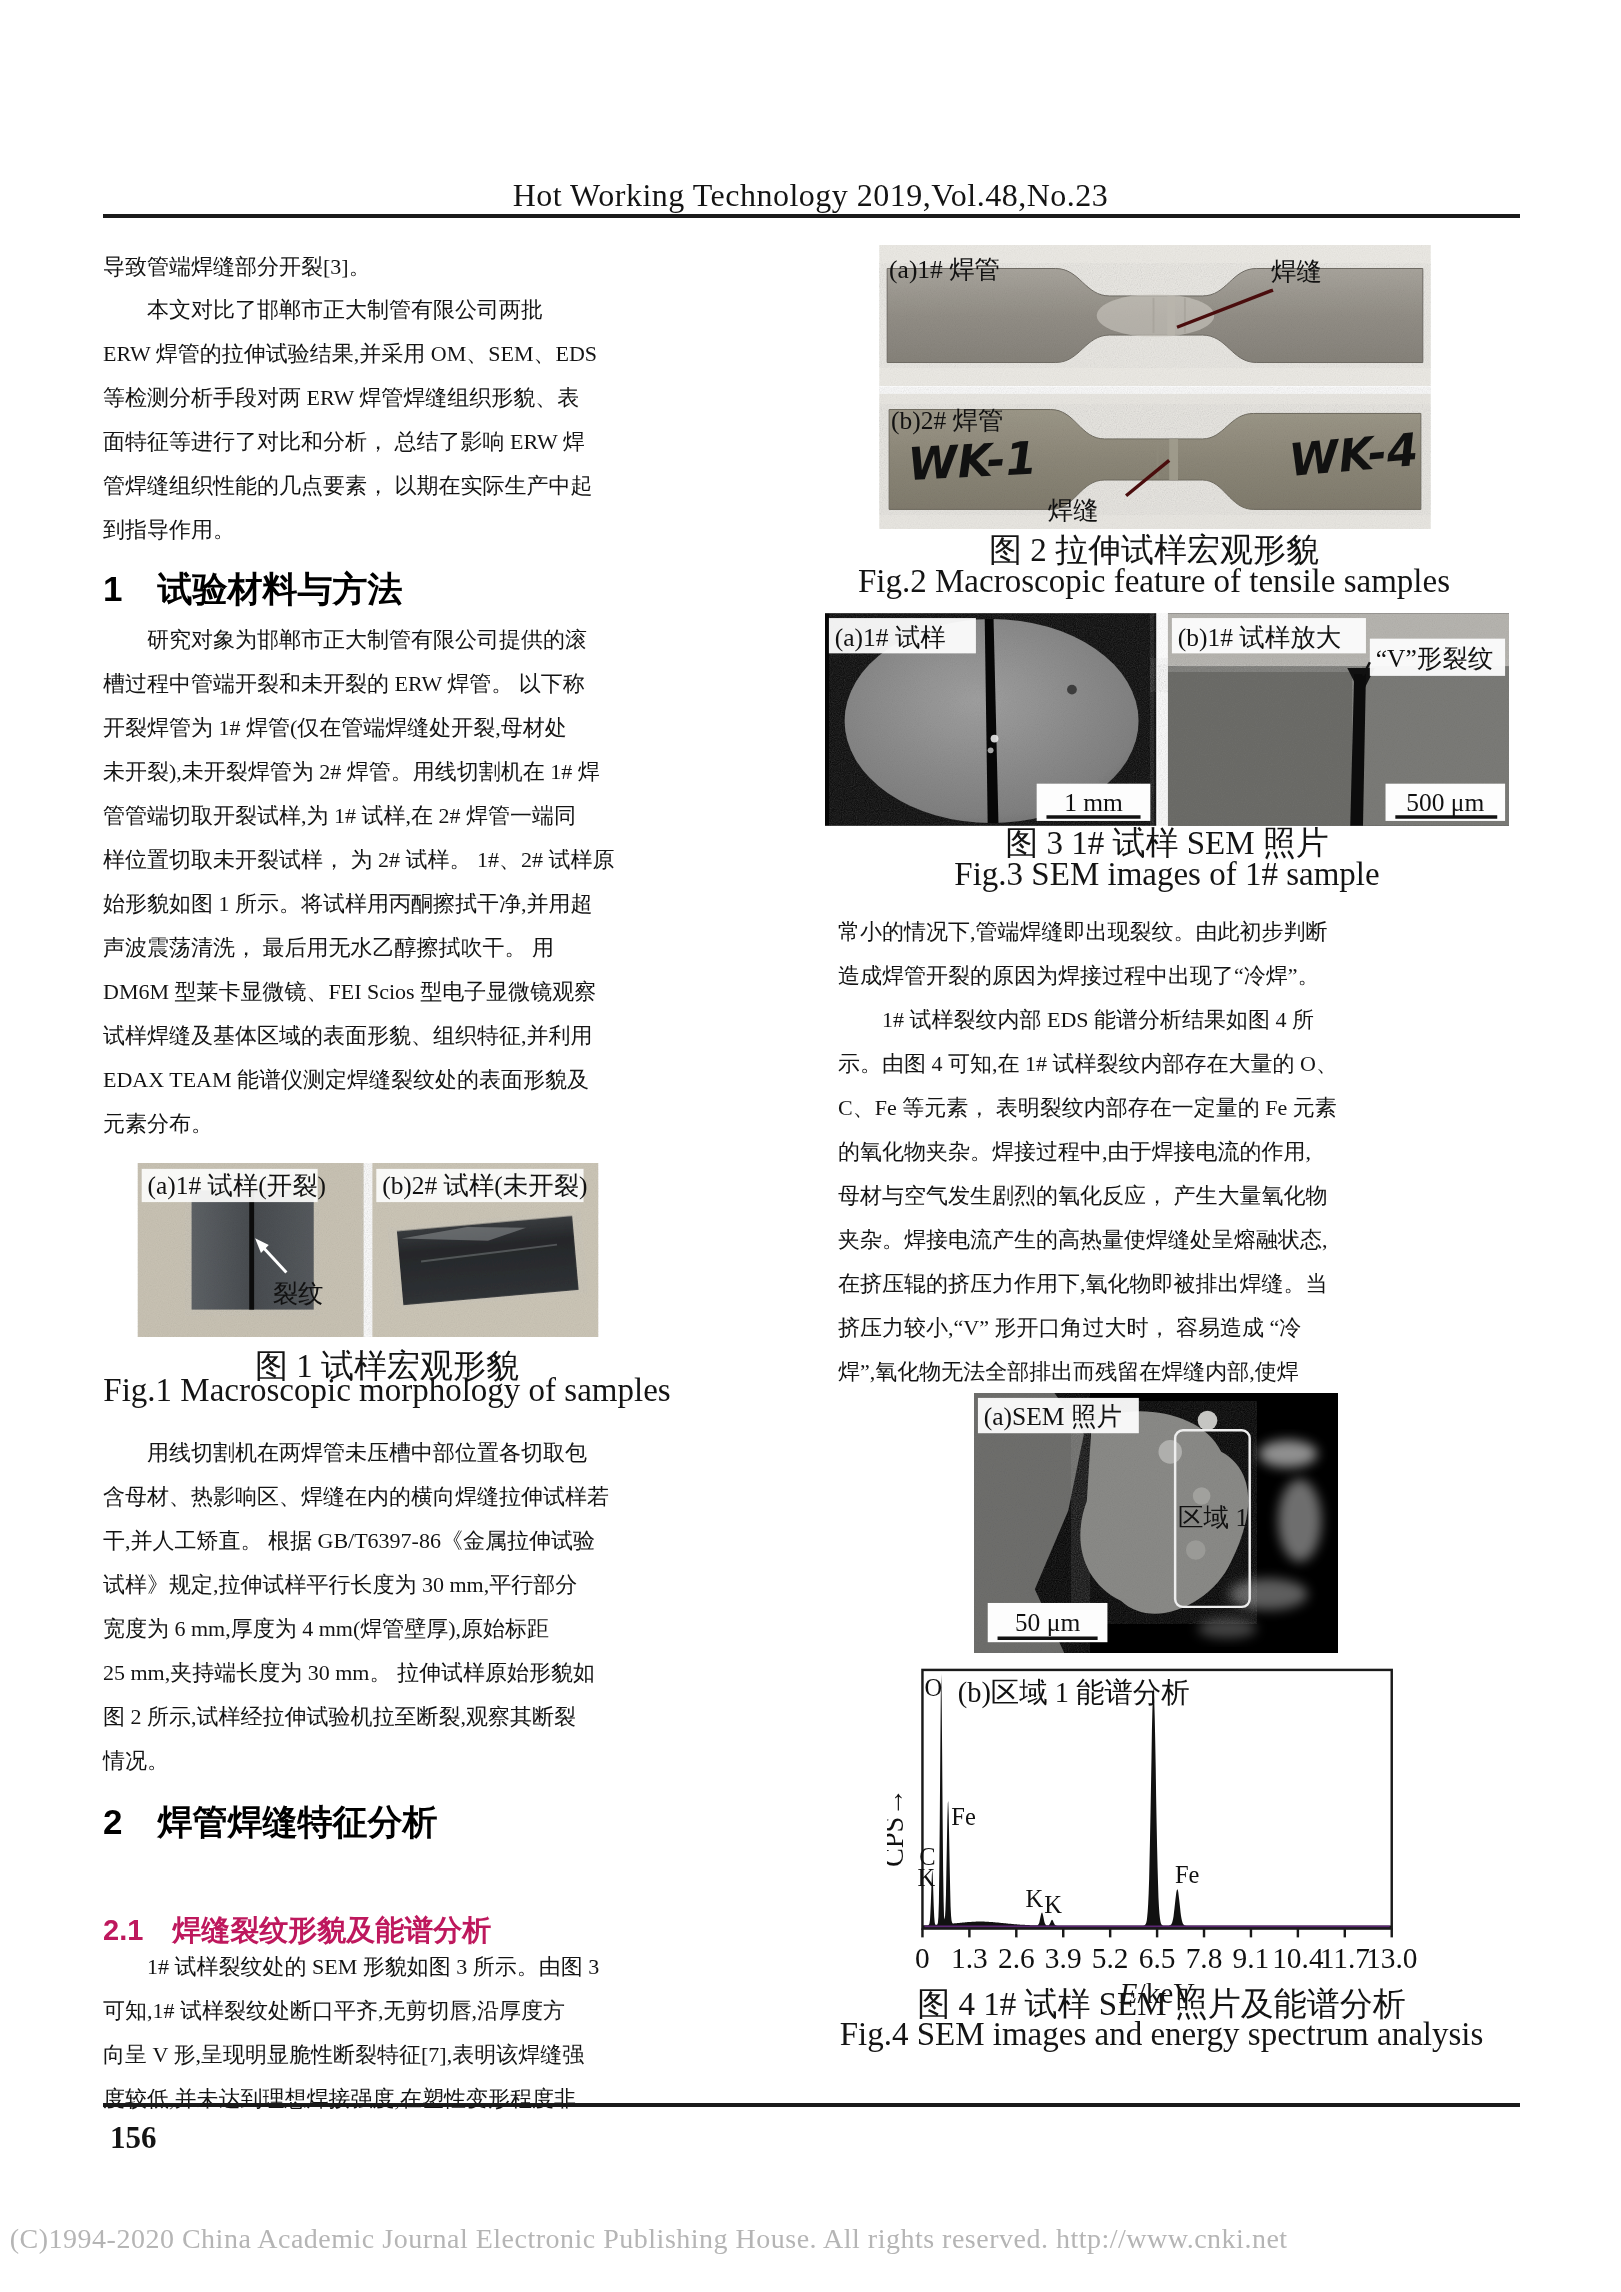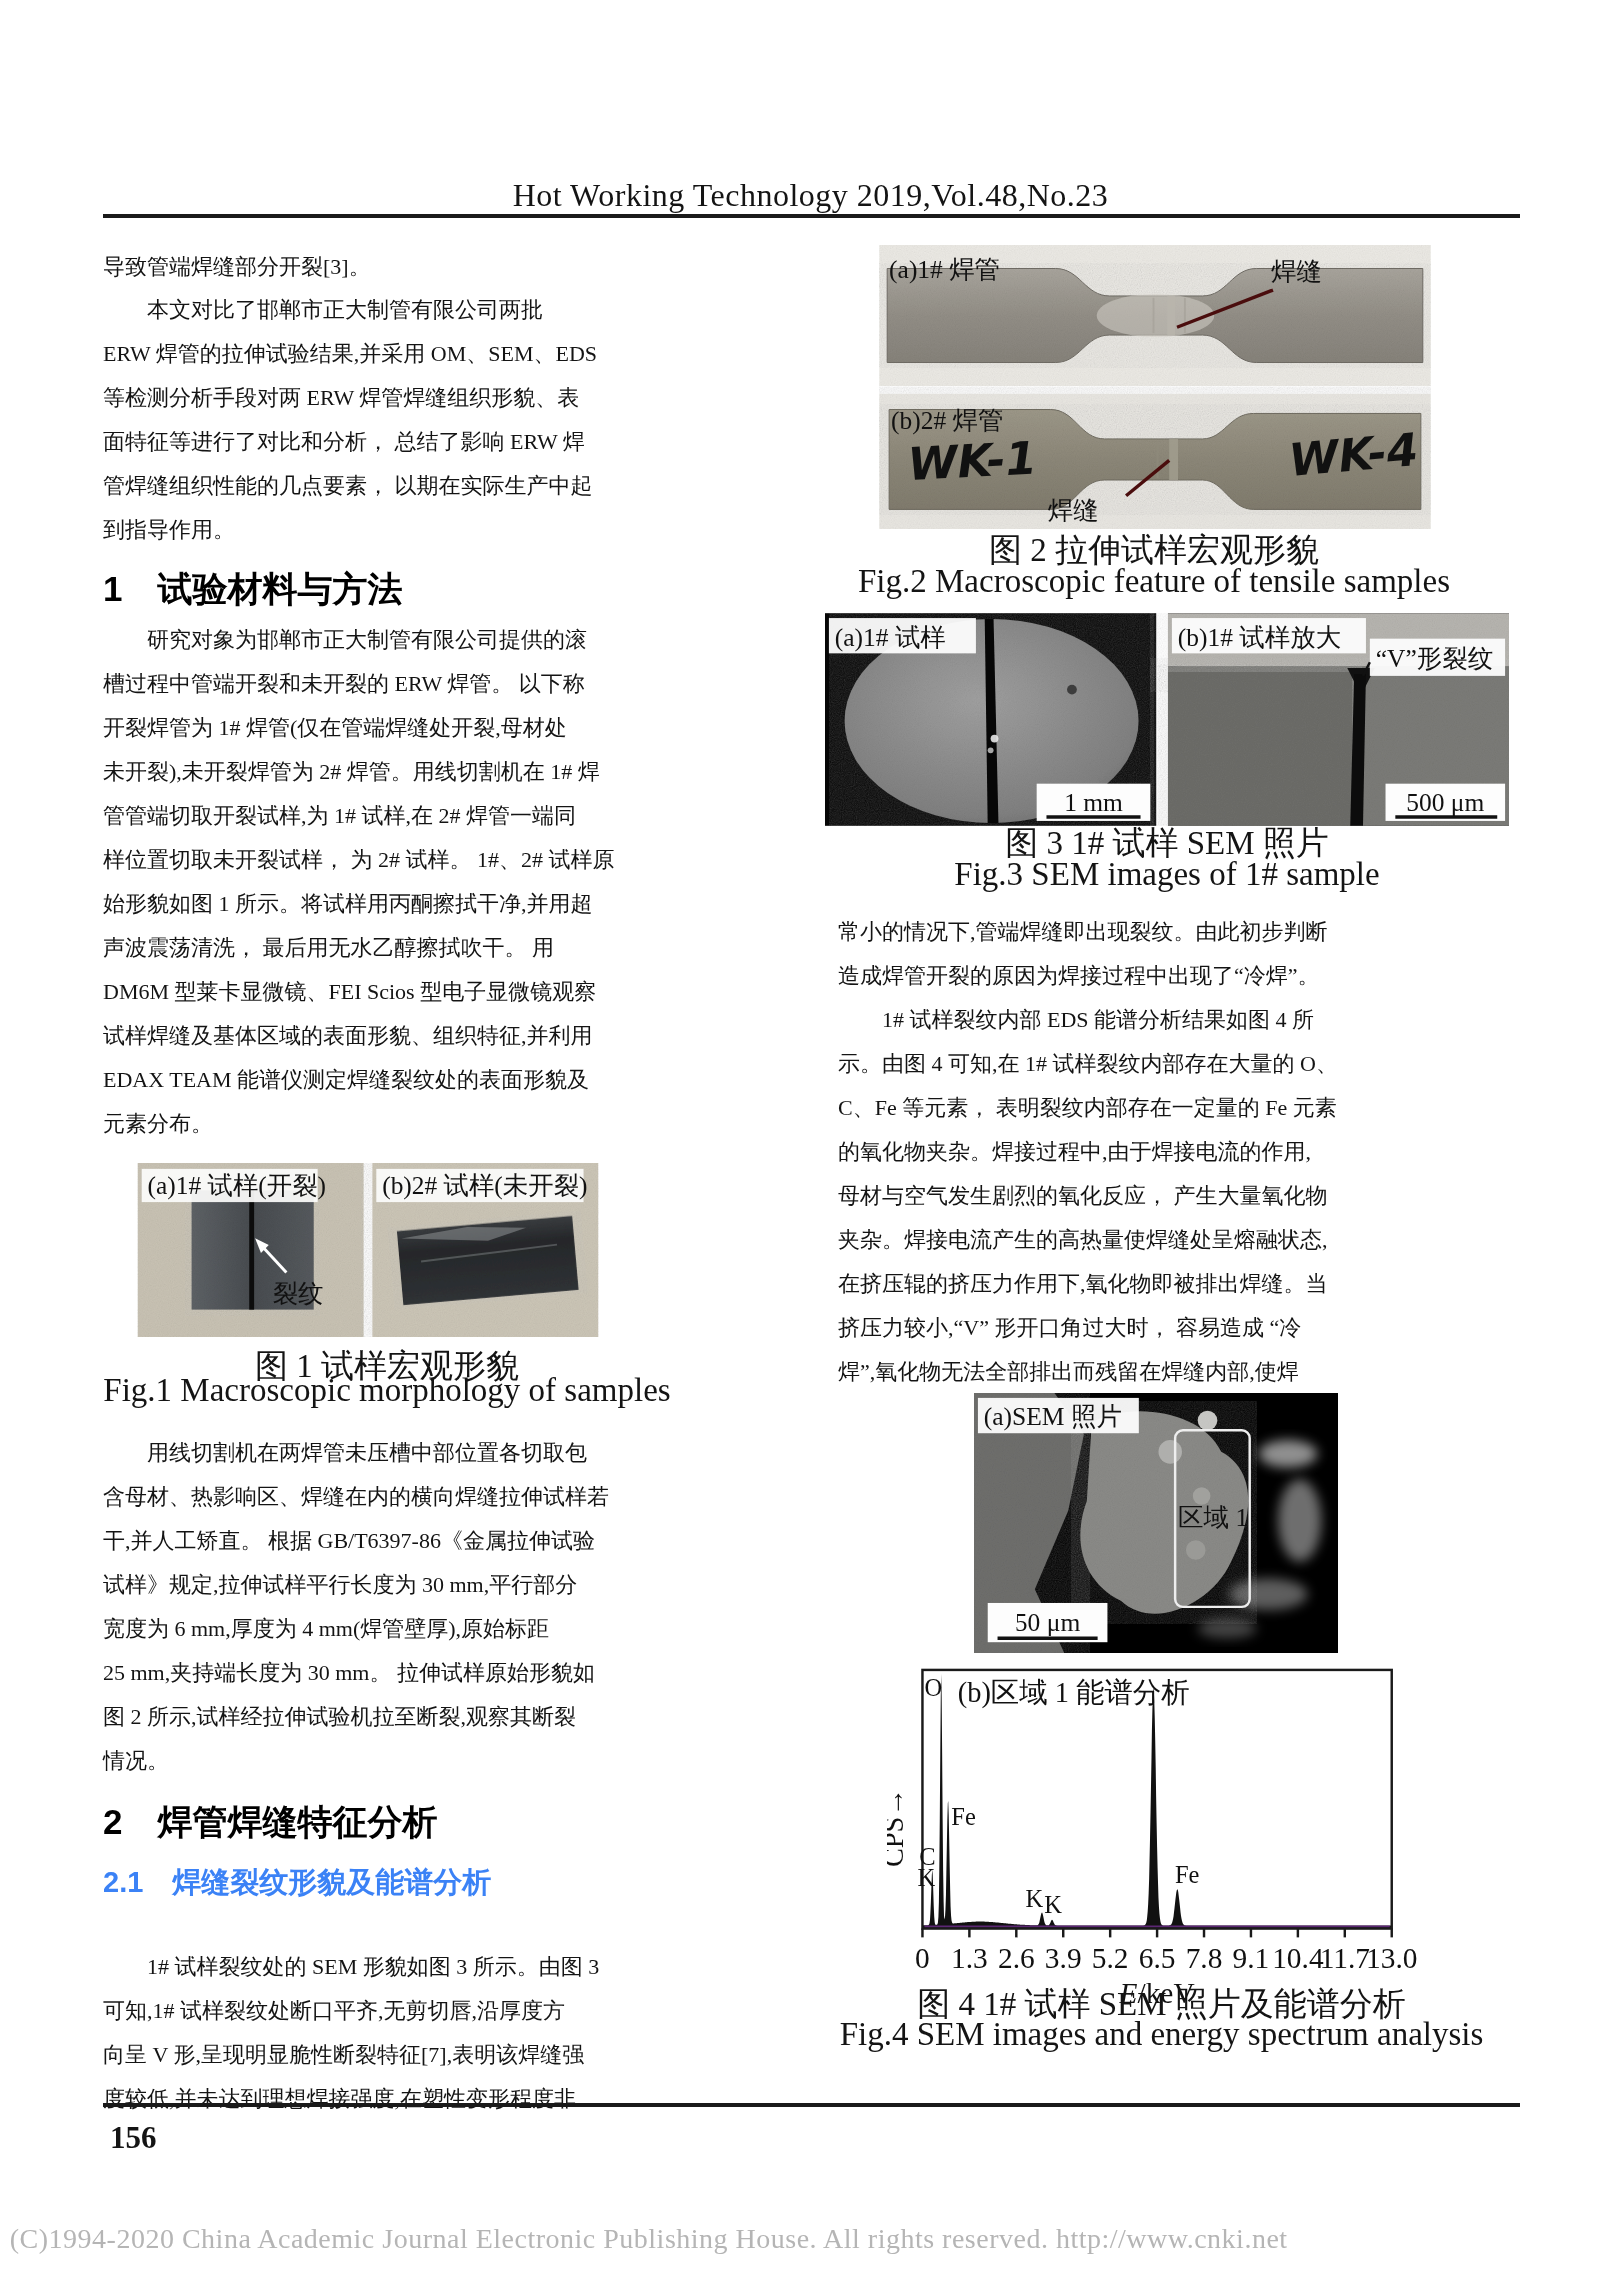--- a/index.html
+++ b/index.html
@@ -4,21 +4,21 @@
 <style>
   html,body{margin:0;padding:0;background:#e8e8e8;}
   .page{position:relative;width:1621px;height:2293px;background:#ffffff;overflow:hidden;
         font-family:"Liberation Serif","DejaVu Serif",serif;color:#141414;}
   .hdr{position:absolute;top:177px;left:0;width:1621px;text-align:center;font-size:32px;letter-spacing:0.5px;}
   .rule{position:absolute;left:103px;width:1417px;height:3.9px;background:#1a1a1a;}
   .para{position:absolute;width:688px;font-size:22px;line-height:44px;white-space:pre-line;text-align:justify;}
   .hsec{position:absolute;width:688px;font-family:"Liberation Sans","DejaVu Sans",sans-serif;
         font-weight:bold;font-size:35px;line-height:49px;color:#000;}
   .hsub{position:absolute;width:688px;font-family:"Liberation Sans","DejaVu Sans",sans-serif;
-        font-weight:bold;font-size:29px;line-height:37px;color:#3b82f6;}
+        font-weight:bold;font-size:29px;line-height:37px;color:#be185d;margin-top:48px;}
   .cap{position:absolute;text-align:center;font-size:33px;line-height:29px;}
   .figbox{position:absolute;}
   .pagenum{position:absolute;left:110px;top:2120px;font-size:31px;font-weight:bold;}
   .footer{position:absolute;left:9.8px;top:2223px;width:1607px;font-size:28px;color:#b5b5b5;letter-spacing:0.5px;}
   svg{display:block;}
   svg text{font-family:"Liberation Serif","DejaVu Serif",serif;fill:#111;}
   .flab{font-size:26px;}
   .tick{font-size:30px;}
   .plabel{font-size:25px;}
   .hand{font-family:"DejaVu Sans","Liberation Sans",sans-serif;font-style:italic;font-weight:bold;}

